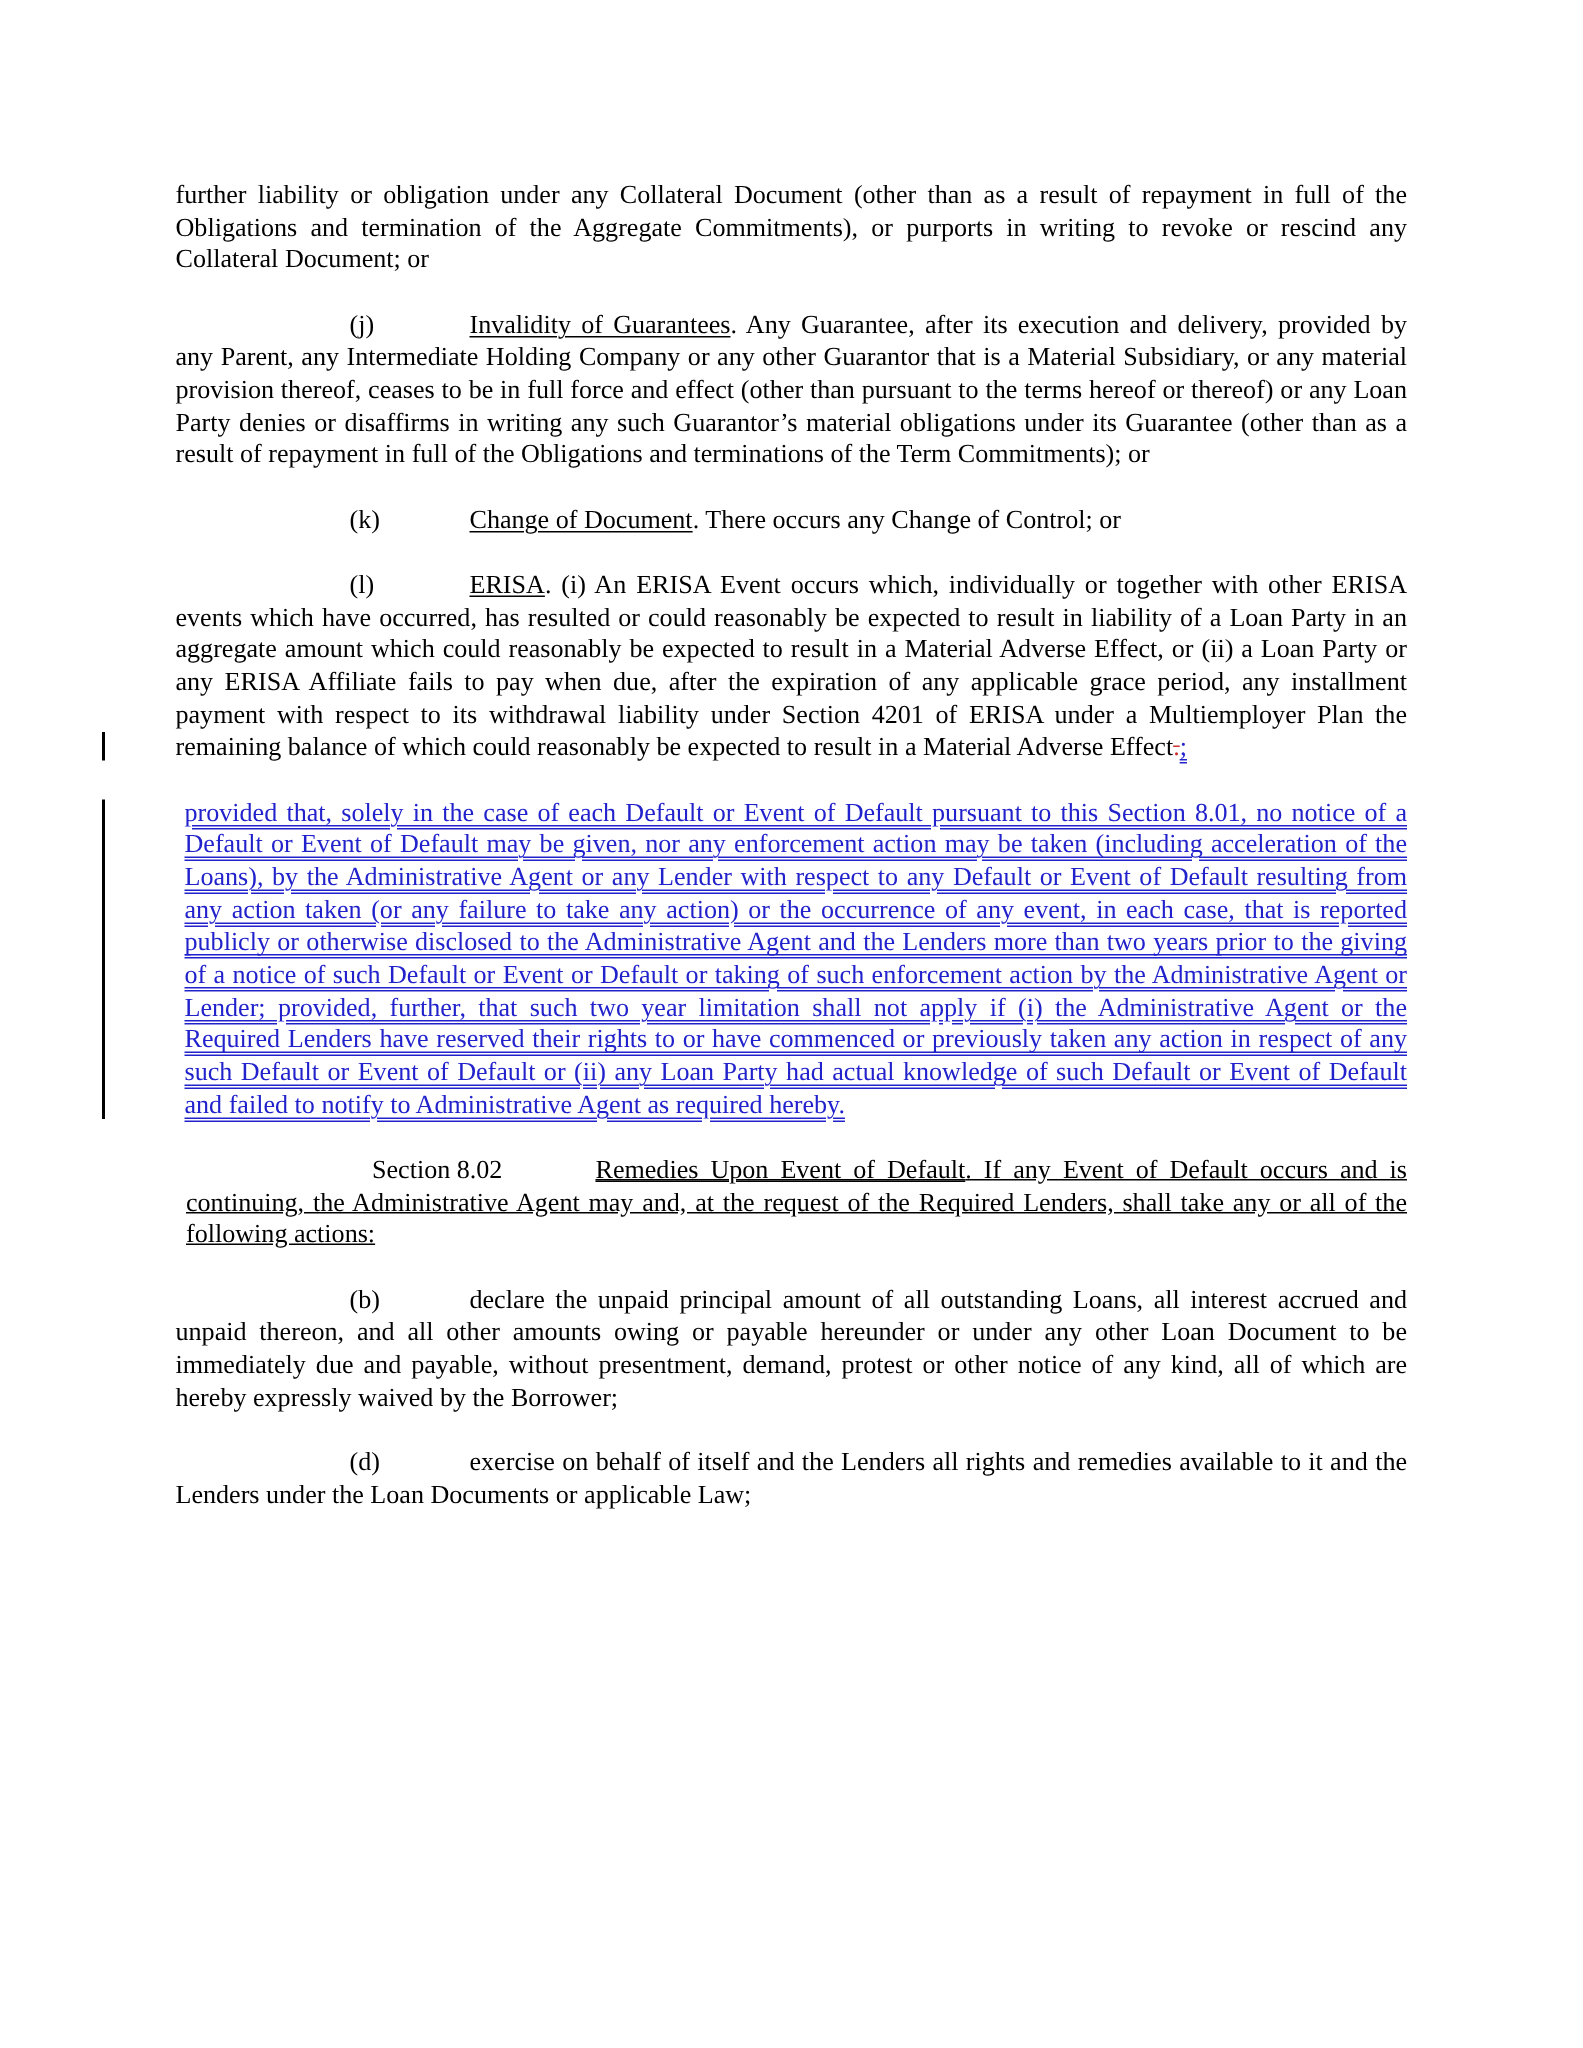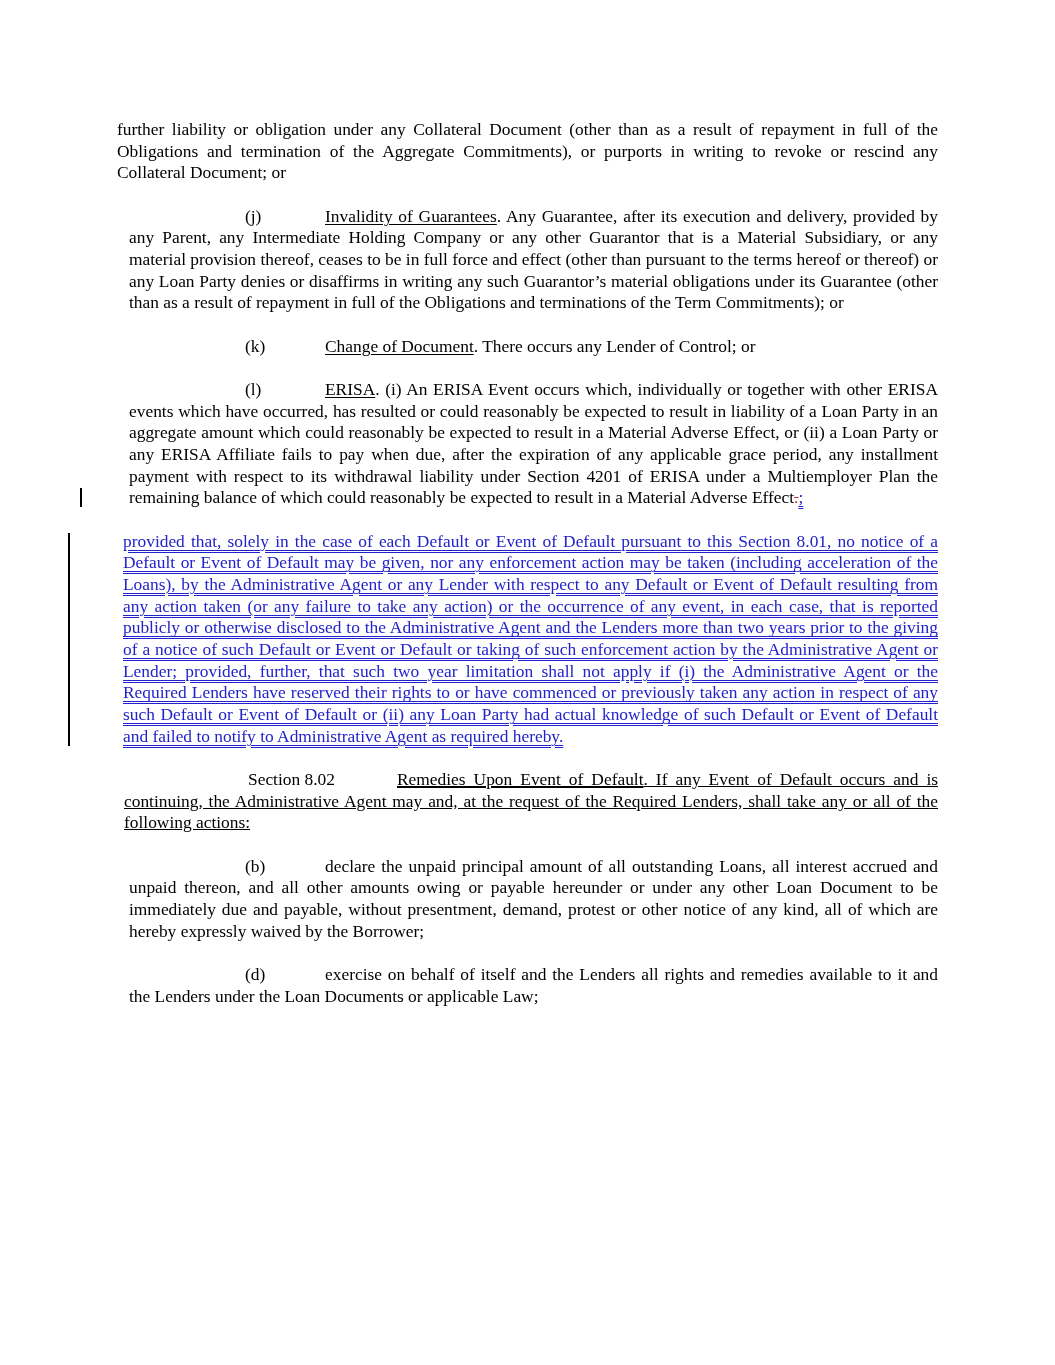--- a/index.html
+++ b/index.html
@@ -25,21 +25,21 @@
     position:absolute;
     left:117px;top:119px;
     width:821px;
   }
   .para{
     position:relative;
     text-align:justify;
     margin:0 0 21.5px 0;
   }
   .p-body{}
-  .p-lettered{text-indent:116px;margin-left:12px;}
+  .p-lettered{text-indent:116px;}
   .p-section{padding-left:7px;text-indent:124px;text-decoration:underline;}
   .p-inserted{margin-left:6px;}
   .label{display:inline-block;text-indent:0;}
   .lbl-sm{width:80px;}
   .lbl-lg{width:149px;}
   .run-n{}
   .run-u{
     text-decoration-line:underline;
     text-decoration-thickness:1px;
     text-underline-offset:2px;
@@ -84,21 +84,21 @@
     text-underline-offset:2px;
   }
 </style>
 </head>
 <body>
 
 <div class="page">
   <div class="doc" id="doc">
       <div class="para p-body"><span class="run-n">further liability or obligation under any Collateral Document (other than as a result of repayment in full of the Obligations and termination of the Aggregate Commitments), or purports in writing to revoke or rescind any Collateral Document; or</span></div>
       <div class="para p-lettered"><span class="label lbl-sm">(j)</span><span class="run-u">Invalidity of Guarantees</span><span class="run-n">.  Any Guarantee, after its execution and delivery, provided by any Parent, any Intermediate Holding Company or any other Guarantor that is a Material Subsidiary, or any material provision thereof, ceases to be in full force and effect (other than pursuant to the terms hereof or thereof) or any Loan Party denies or disaffirms in writing any such Guarantor’s material obligations under its Guarantee (other than as a result of repayment in full of the Obligations and terminations of the Term Commitments); or</span></div>
-      <div class="para p-lettered"><span class="label lbl-sm">(k)</span><span class="run-u">Change of Document</span><span class="run-n">.  There occurs any Lender of Control; or</span></div>
+      <div class="para p-lettered"><span class="label lbl-sm">(k)</span><span class="run-u">Change of Document</span><span class="run-n">.  There occurs any Change of Control; or</span></div>
       <div class="para p-lettered"><span class="chbar chbar-line"></span><span class="label lbl-sm">(l)</span><span class="run-u">ERISA</span><span class="run-n">.  (i) An ERISA Event occurs which, individually or together with other ERISA events which have occurred, has resulted or could reasonably be expected to result in liability of a Loan Party in an aggregate amount which could reasonably be expected to result in a Material Adverse Effect, or (ii) a Loan Party or any ERISA Affiliate fails to pay when due, after the expiration of any applicable grace period, any installment payment with respect to its withdrawal liability under Section 4201 of ERISA under a Multiemployer Plan the remaining balance of which could reasonably be expected to result in a Material Adverse Effect</span><span class="run-del">.</span><span class="run-ins">;</span></div>
       <div class="para p-inserted"><span class="chbar chbar-full"></span><span class="run-ins">provided that, solely in the case of each Default or Event of Default pursuant to this Section 8.01, no notice of a Default or Event of Default may be given, nor any enforcement action may be taken (including acceleration of the Loans), by the Administrative Agent or any Lender with respect to any Default or Event of Default resulting from any action taken (or any failure to take any action) or the occurrence of any event, in each case, that is reported publicly or otherwise disclosed to the Administrative Agent and the Lenders more than two years prior to the giving of a notice of such Default or Event or Default or taking of such enforcement action by the Administrative Agent or Lender; provided, further, that such two year limitation shall not apply if (i) the Administrative Agent or the Required Lenders have reserved their rights to or have commenced or previously taken any action in respect of any such Default or Event of Default or (ii) any Loan Party had actual knowledge of such Default or Event of Default and failed to notify to Administrative Agent as required hereby.</span></div>
       <div class="para p-section"><span class="label lbl-lg">Section 8.02</span><span class="run-u">Remedies Upon Event of Default</span><span class="run-n">. If any Event of Default occurs and is continuing, the Administrative Agent may and, at the request of the Required Lenders, shall take any or all of the following actions:</span></div>
       <div class="para p-lettered"><span class="label lbl-sm">(b)</span><span class="run-n">declare the unpaid principal amount of all outstanding Loans, all interest accrued and unpaid thereon, and all other amounts owing or payable hereunder or under any other Loan Document to be immediately due and payable, without presentment, demand, protest or other notice of any kind, all of which are hereby expressly waived by the Borrower;</span></div>
       <div class="para p-lettered"><span class="label lbl-sm">(d)</span><span class="run-n">exercise on behalf of itself and the Lenders all rights and remedies available to it and the Lenders under the Loan Documents or applicable Law;</span></div>
       <div class="para p-lettered"><span class="label lbl-sm">(c)</span><span class="run-n">[reserved]; and</span></div>
     </div>
 
   <div class="page-number">-134-</div>
 

